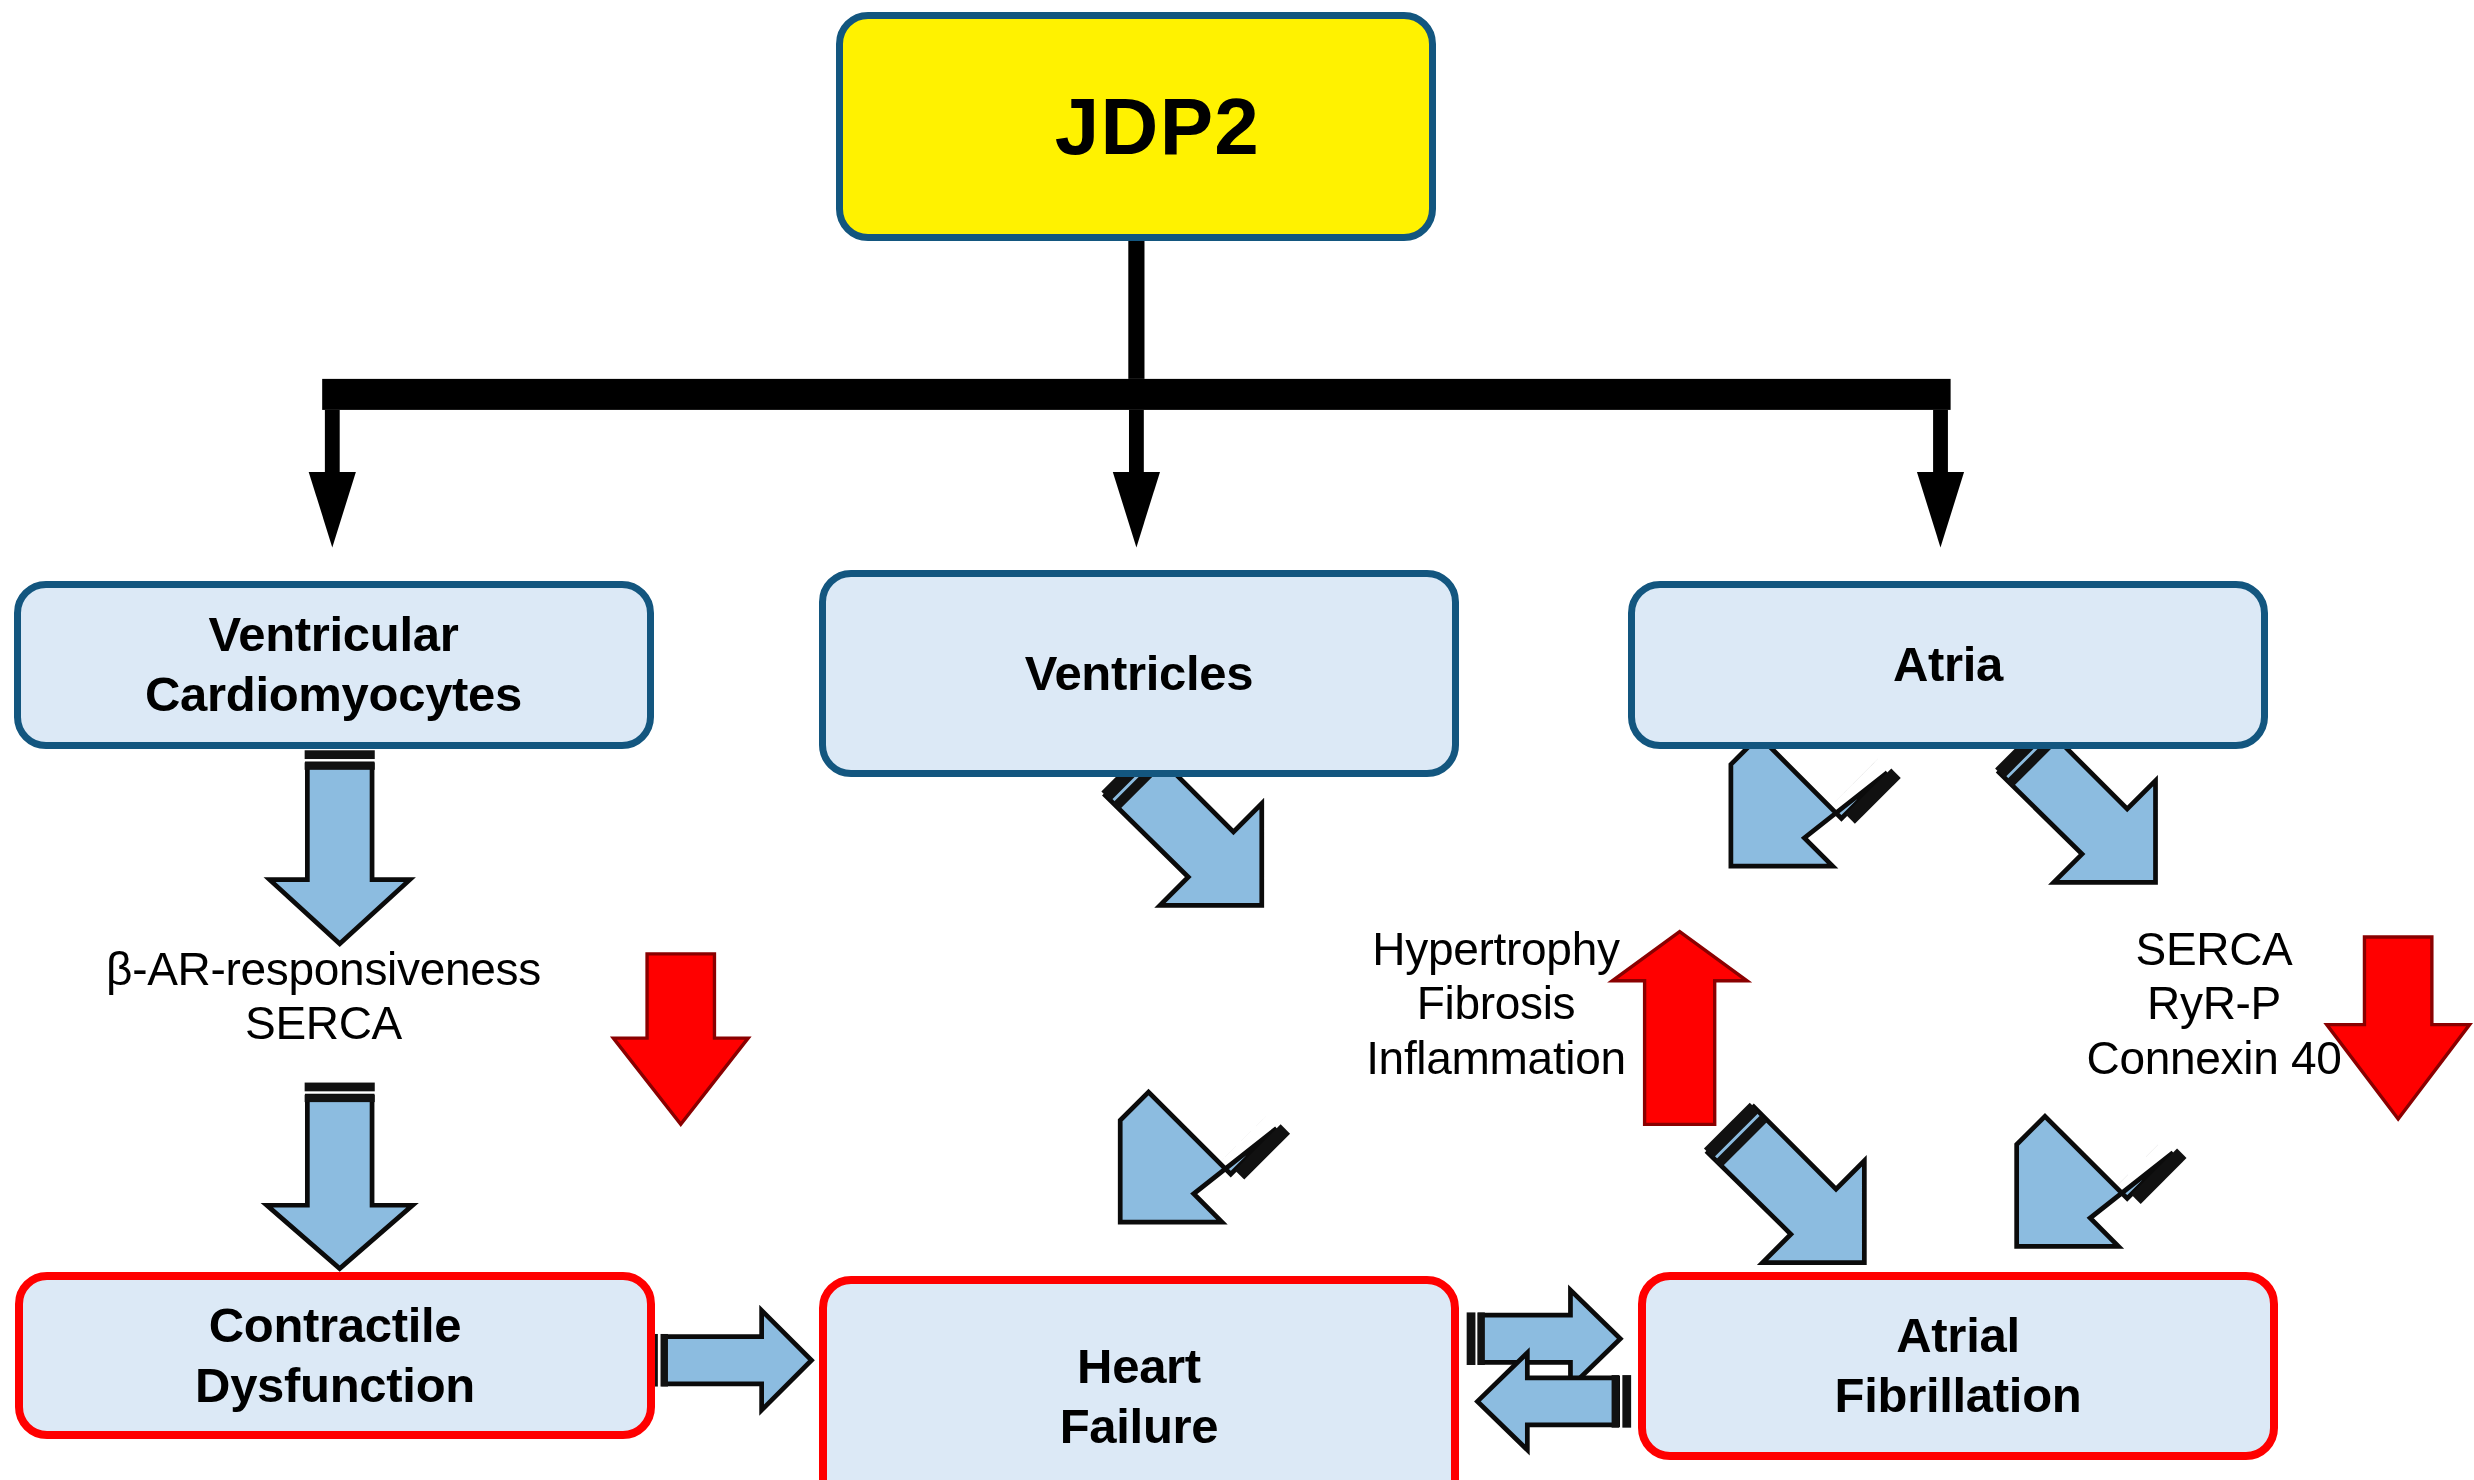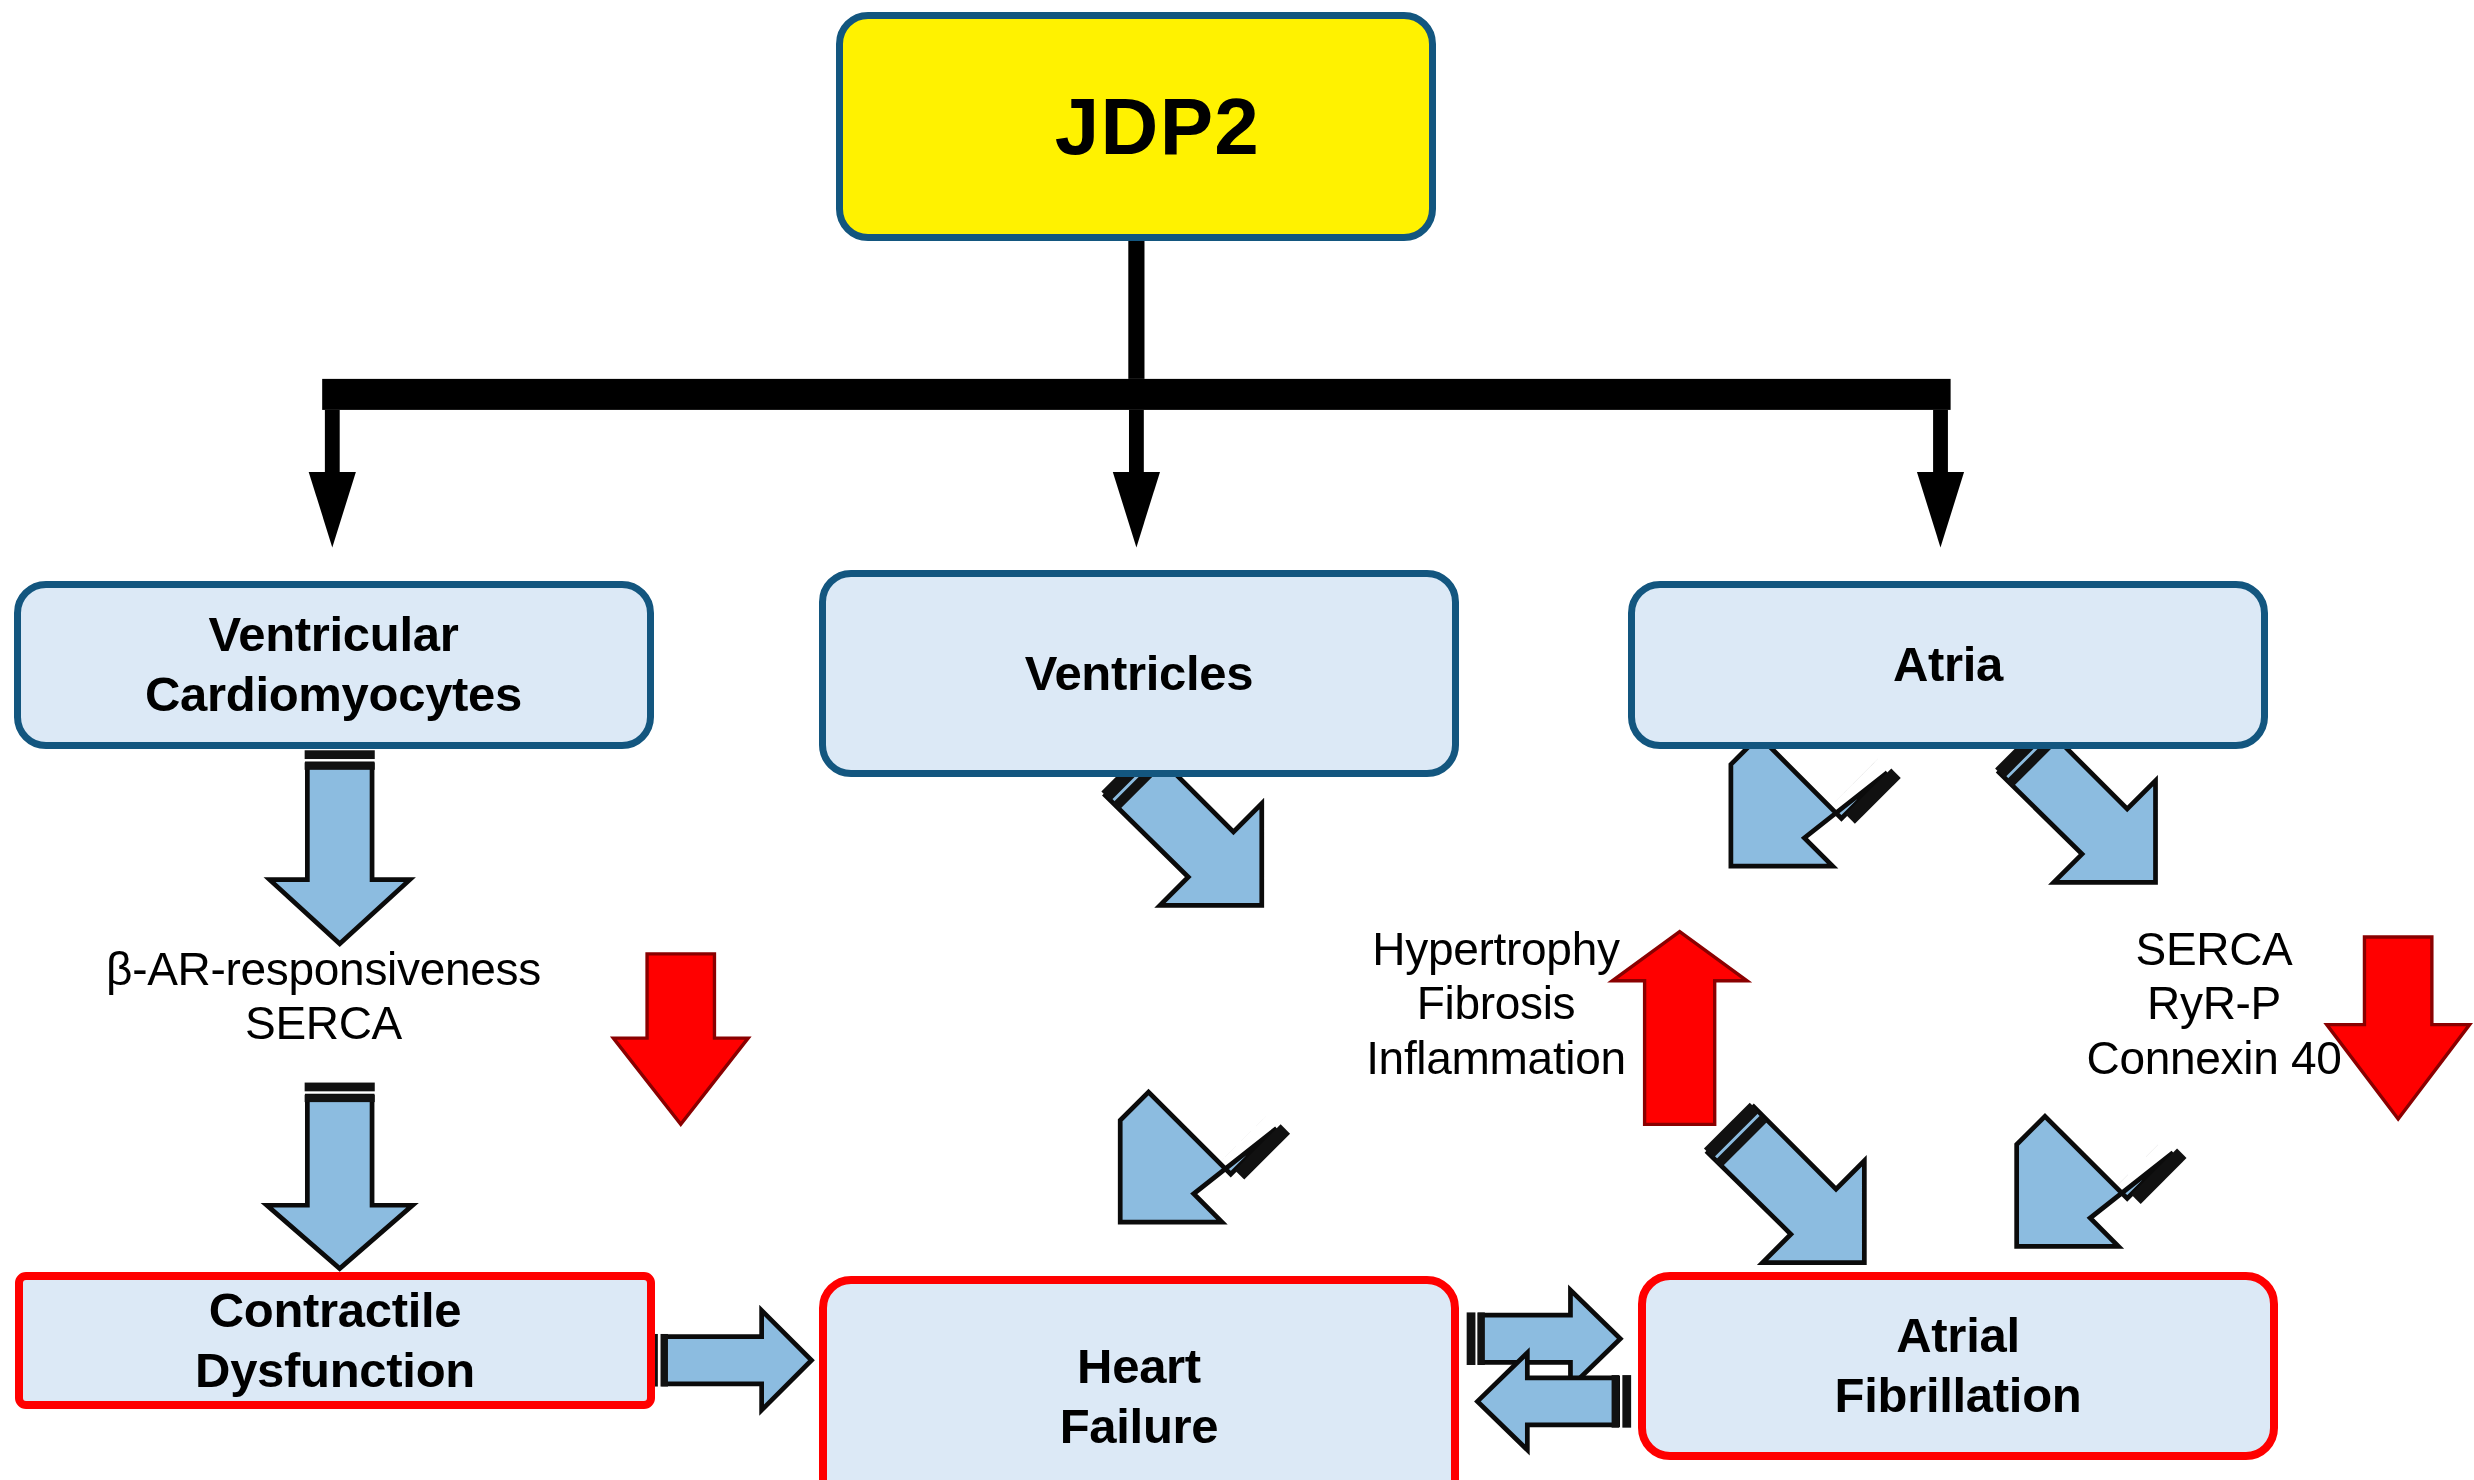--- a/index.html
+++ b/index.html
@@ -168,21 +168,21 @@
 
   <div class="node node-root" style="left:836px;top:12px;width:600px;height:229px;padding-left:43px;">JDP2</div>
 
   <div class="node node-blue" style="left:13.5px;top:581px;width:640px;height:168px;">Ventricular
 Cardiomyocytes</div>
 
   <div class="node node-blue" style="left:819px;top:558px;width:640px;height:207px;margin-top:12px;">Ventricles</div>
 
   <div class="node node-blue" style="left:1628px;top:581px;width:640px;height:168px;">Atria</div>
 
-  <div class="node node-red" style="left:15px;top:1272px;width:640px;height:137px;border-radius:11px;">Contractile
+  <div class="node node-red" style="left:15px;top:1272px;width:640px;height:167px;">Contractile
 Dysfunction</div>
 
   <div class="node node-red" style="left:819px;top:1276px;width:640px;height:241px;">Heart
 Failure</div>
 
   <div class="node node-red" style="left:1638px;top:1272px;width:640px;height:188px;">Atrial
 Fibrillation</div>
 
   <div class="textblock ta-center" style="left:27px;top:942px;width:593px;">β-AR-responsiveness
 SERCA</div>

